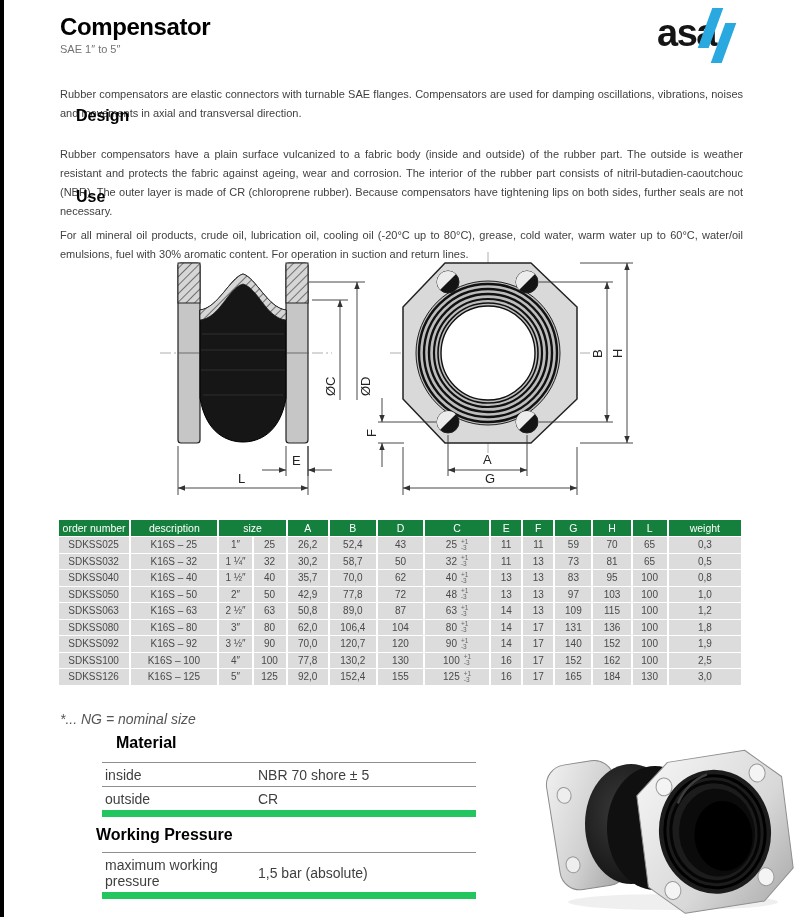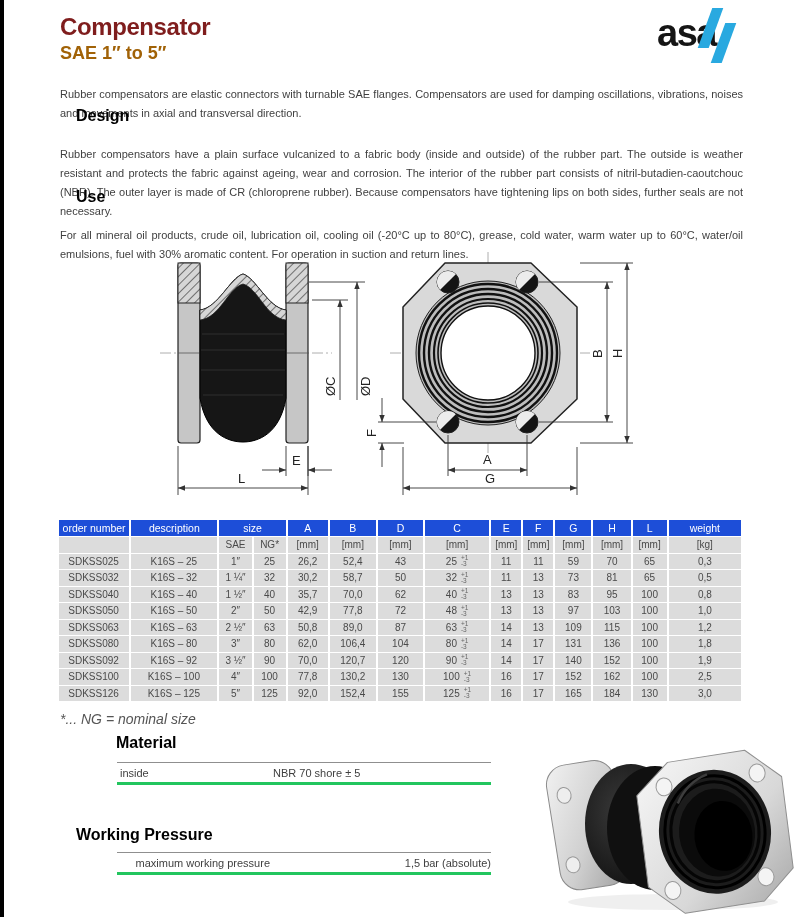--- a/index.html
+++ b/index.html
@@ -1,53 +1,53 @@
 <!DOCTYPE html>
 <html><head>
 <meta charset="utf-8">
 <style>
   html,body{margin:0;padding:0;}
   body{width:795px;height:917px;background:#ffffff;position:relative;overflow:hidden;
        font-family:"Liberation Sans",sans-serif;color:#3f3f3f;}
   .edge-strip{position:absolute;left:0;top:0;width:4px;height:917px;background:#000;}
   .page-title{position:absolute;left:60px;top:13px;font-size:24px;font-weight:bold;
-       color:#7f1d1d;letter-spacing:-0.4px;}
-  .page-subtitle{position:absolute;left:60px;top:43px;font-size:18px;font-weight:bold;color:#a16207;}
+       color:#000000;letter-spacing:-0.4px;}
+  .page-subtitle{position:absolute;left:60px;top:43px;font-size:11px;font-weight:normal;color:#737373;}
   .logo{position:absolute;left:617px;top:8px;width:130px;height:58px;}
   .logo-text{position:absolute;left:0;top:6px;font-size:38px;font-weight:bold;color:#151515;
        letter-spacing:-1.5px;line-height:1;margin-left:40px;}
   .logo-slash{position:absolute;width:11px;height:40px;background:#29a9e0;transform:skewX(-20deg);}
   .logo-slash.s1{left:88px;top:0;}
   .logo-slash.s2{left:101px;top:15px;}
   .para{position:absolute;left:60px;width:683px;font-size:11px;line-height:19px;text-align:justify;color:#3f3f3f;}
   .intro{top:74px;}
   .sec-h{position:absolute;left:76px;font-size:16px;font-weight:bold;color:#000000;margin:0;}
   .design-h{top:107px;} .design-p{top:134px;}
   .use-h{top:188px;} .use-p{top:215px;}
-  .material-h{top:734px;margin-left:40px;} .wp-h{top:826px;}
+  .material-h{top:734px;margin-left:40px;} .wp-h{top:826px;margin-left:20px;}
   .drawing-svg{position:absolute;left:60px;top:250px;}
   .photo-svg{position:absolute;left:543px;top:740px;}
   
   .spec{position:absolute;left:57px;top:519px;width:686px;border-collapse:separate;border-spacing:2px 1.5px;table-layout:fixed;}
-  .spec th{background:#1d4ed8;color:#ffffff;font-weight:normal;font-size:10.5px;padding:1px 2px;
+  .spec th{background:#15803d;color:#ffffff;font-weight:normal;font-size:10.5px;padding:1px 2px;
        height:14px;white-space:nowrap;overflow:hidden;}
   .spec td{background:#dcdcdc;text-align:center;font-size:10px;color:#4a4a4a;padding:1px 2px;
        height:13.5px;white-space:nowrap;overflow:hidden;}
   .spec .c-left{text-align:center;padding-left:1px;}
   .tolwrap{display:inline-flex;align-items:center;}
   .tol{display:inline-flex;flex-direction:column;font-size:6.5px;line-height:6px;color:#666;
        margin-left:4px;text-align:left;}
   .tol i{font-style:normal;}
   .footnote{position:absolute;left:60px;top:711px;font-size:14px;font-style:italic;color:#555;}
   
-  .info{position:absolute;left:117px;width:374px;border-collapse:collapse;font-size:11px;color:#3f3f3f;
-       border-bottom:3px solid #22c55e;}
+  .info{position:absolute;left:102px;width:374px;border-collapse:collapse;font-size:14px;color:#3f3f3f;
+       border-bottom:7px solid #22c55e;}
   .info td{border-top:1px solid #8f8f8f;padding:3.5px 0 3.5px 3px;}
   .info td.lbl{width:150px;}
-  .mat-table{top:762px;} .wp-table{top:852px;text-align:right;}
+  .mat-table{top:762px;} .wp-table{top:852px;}
   .dim{stroke:#333;stroke-width:0.9;fill:none;}
   .cl{stroke:#999;stroke-width:0.8;stroke-dasharray:11 3 2 3;fill:none;}
   .dimlabel{font-family:"Liberation Sans",sans-serif;font-size:13px;fill:#222;}
 </style>
 </head>
 <body>
 
 <div class="edge-strip"></div>
 
 <div class="page-title">Compensator</div>
@@ -193,36 +193,20 @@
       <th>B</th>
       <th>D</th>
       <th>C</th>
       <th>E</th>
       <th>F</th>
       <th>G</th>
       <th>H</th>
       <th>L</th>
       <th>weight</th>
     </tr>
-    <tr>
-      <td></td>
-      <td></td>
-      <td>SAE</td>
-      <td>NG*</td>
-      <td>[mm]</td>
-      <td>[mm]</td>
-      <td>[mm]</td>
-      <td>[mm]</td>
-      <td>[mm]</td>
-      <td>[mm]</td>
-      <td>[mm]</td>
-      <td>[mm]</td>
-      <td>[mm]</td>
-      <td>[kg]</td>
-    </tr>
   </thead>
   <tbody>
       <tr>
         <td class="c-left">SDKSS025</td>
         <td class="c-left">K16S – 25</td>
         <td>1″</td>
         <td>25</td>
         <td>26,2</td>
         <td>52,4</td>
         <td>43</td>
@@ -420,20 +404,24 @@
 </table>
 
 <div class="footnote">*... NG = nominal size</div>
 
 <h2 class="sec-h material-h">Material</h2>
 <table class="info mat-table">
   <tbody>
       <tr>
     <td class="lbl">inside</td>
     <td>NBR 70 shore ± 5</td>
+  </tr>
+  <tr>
+    <td class="lbl">outside</td>
+    <td>CR</td>
   </tr>
 </tbody>
   </table>
 
 <h2 class="sec-h wp-h">Working Pressure</h2>
 <table class="info wp-table">
   <tbody>
       <tr>
     <td class="lbl">maximum working pressure</td>
     <td>1,5 bar (absolute)</td>

